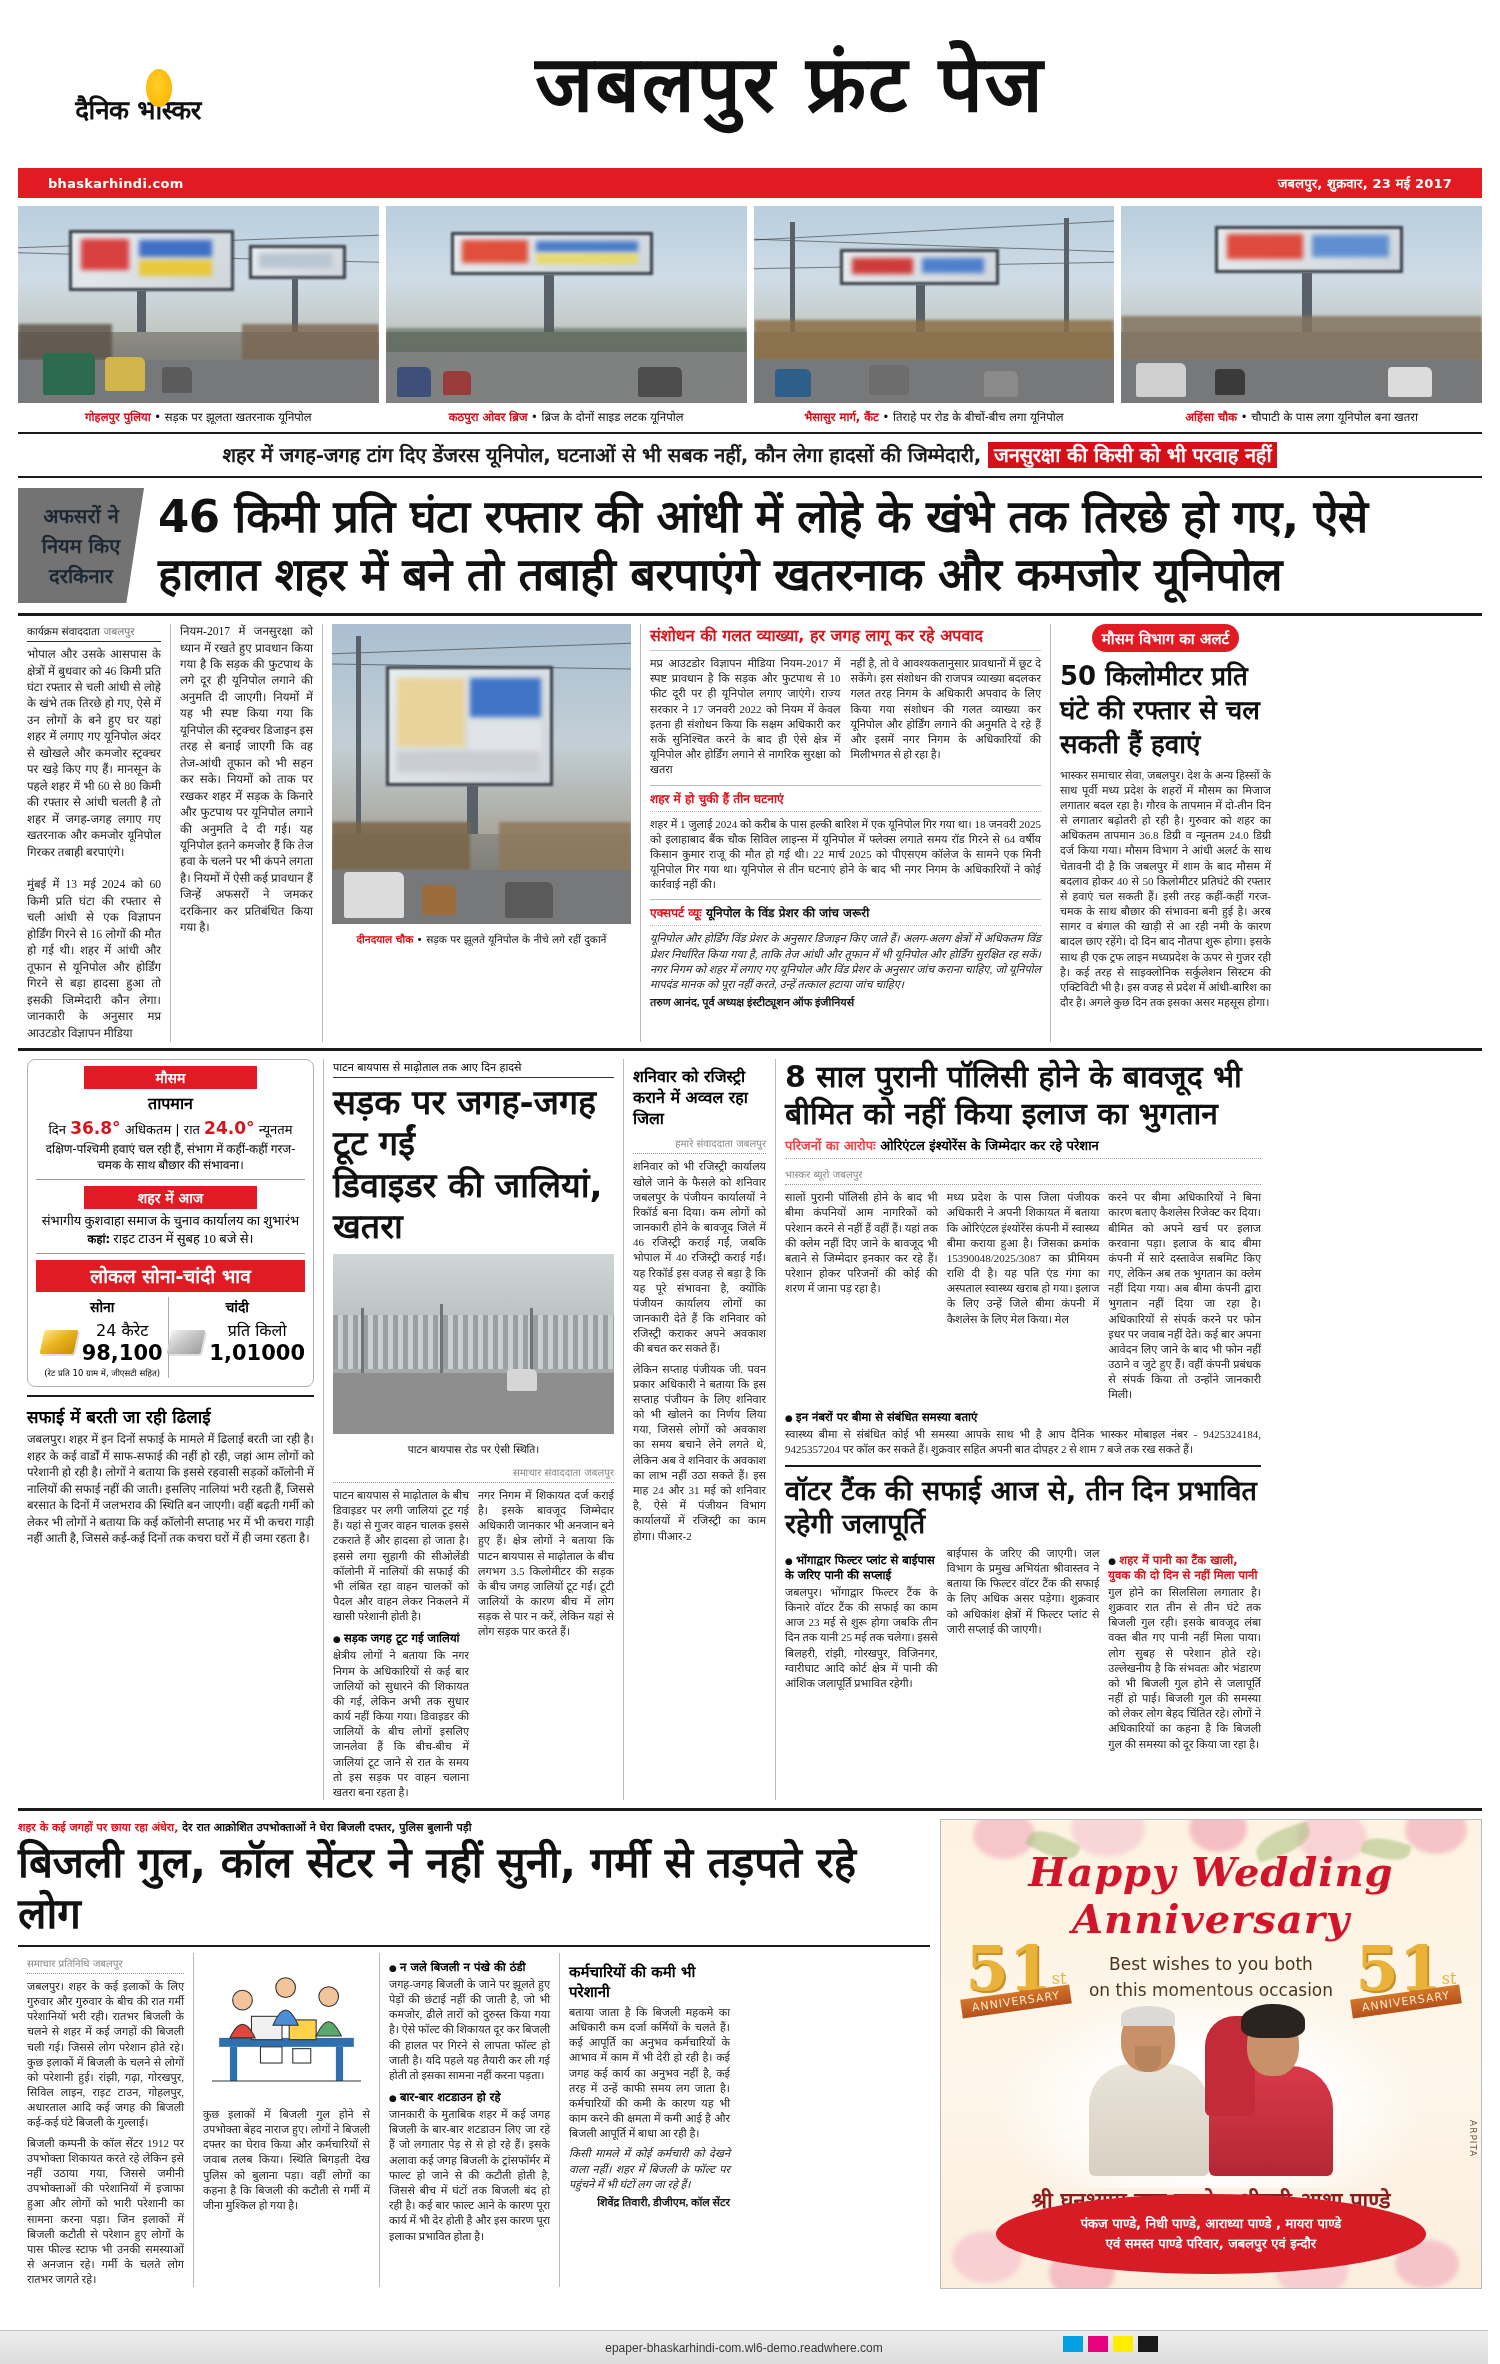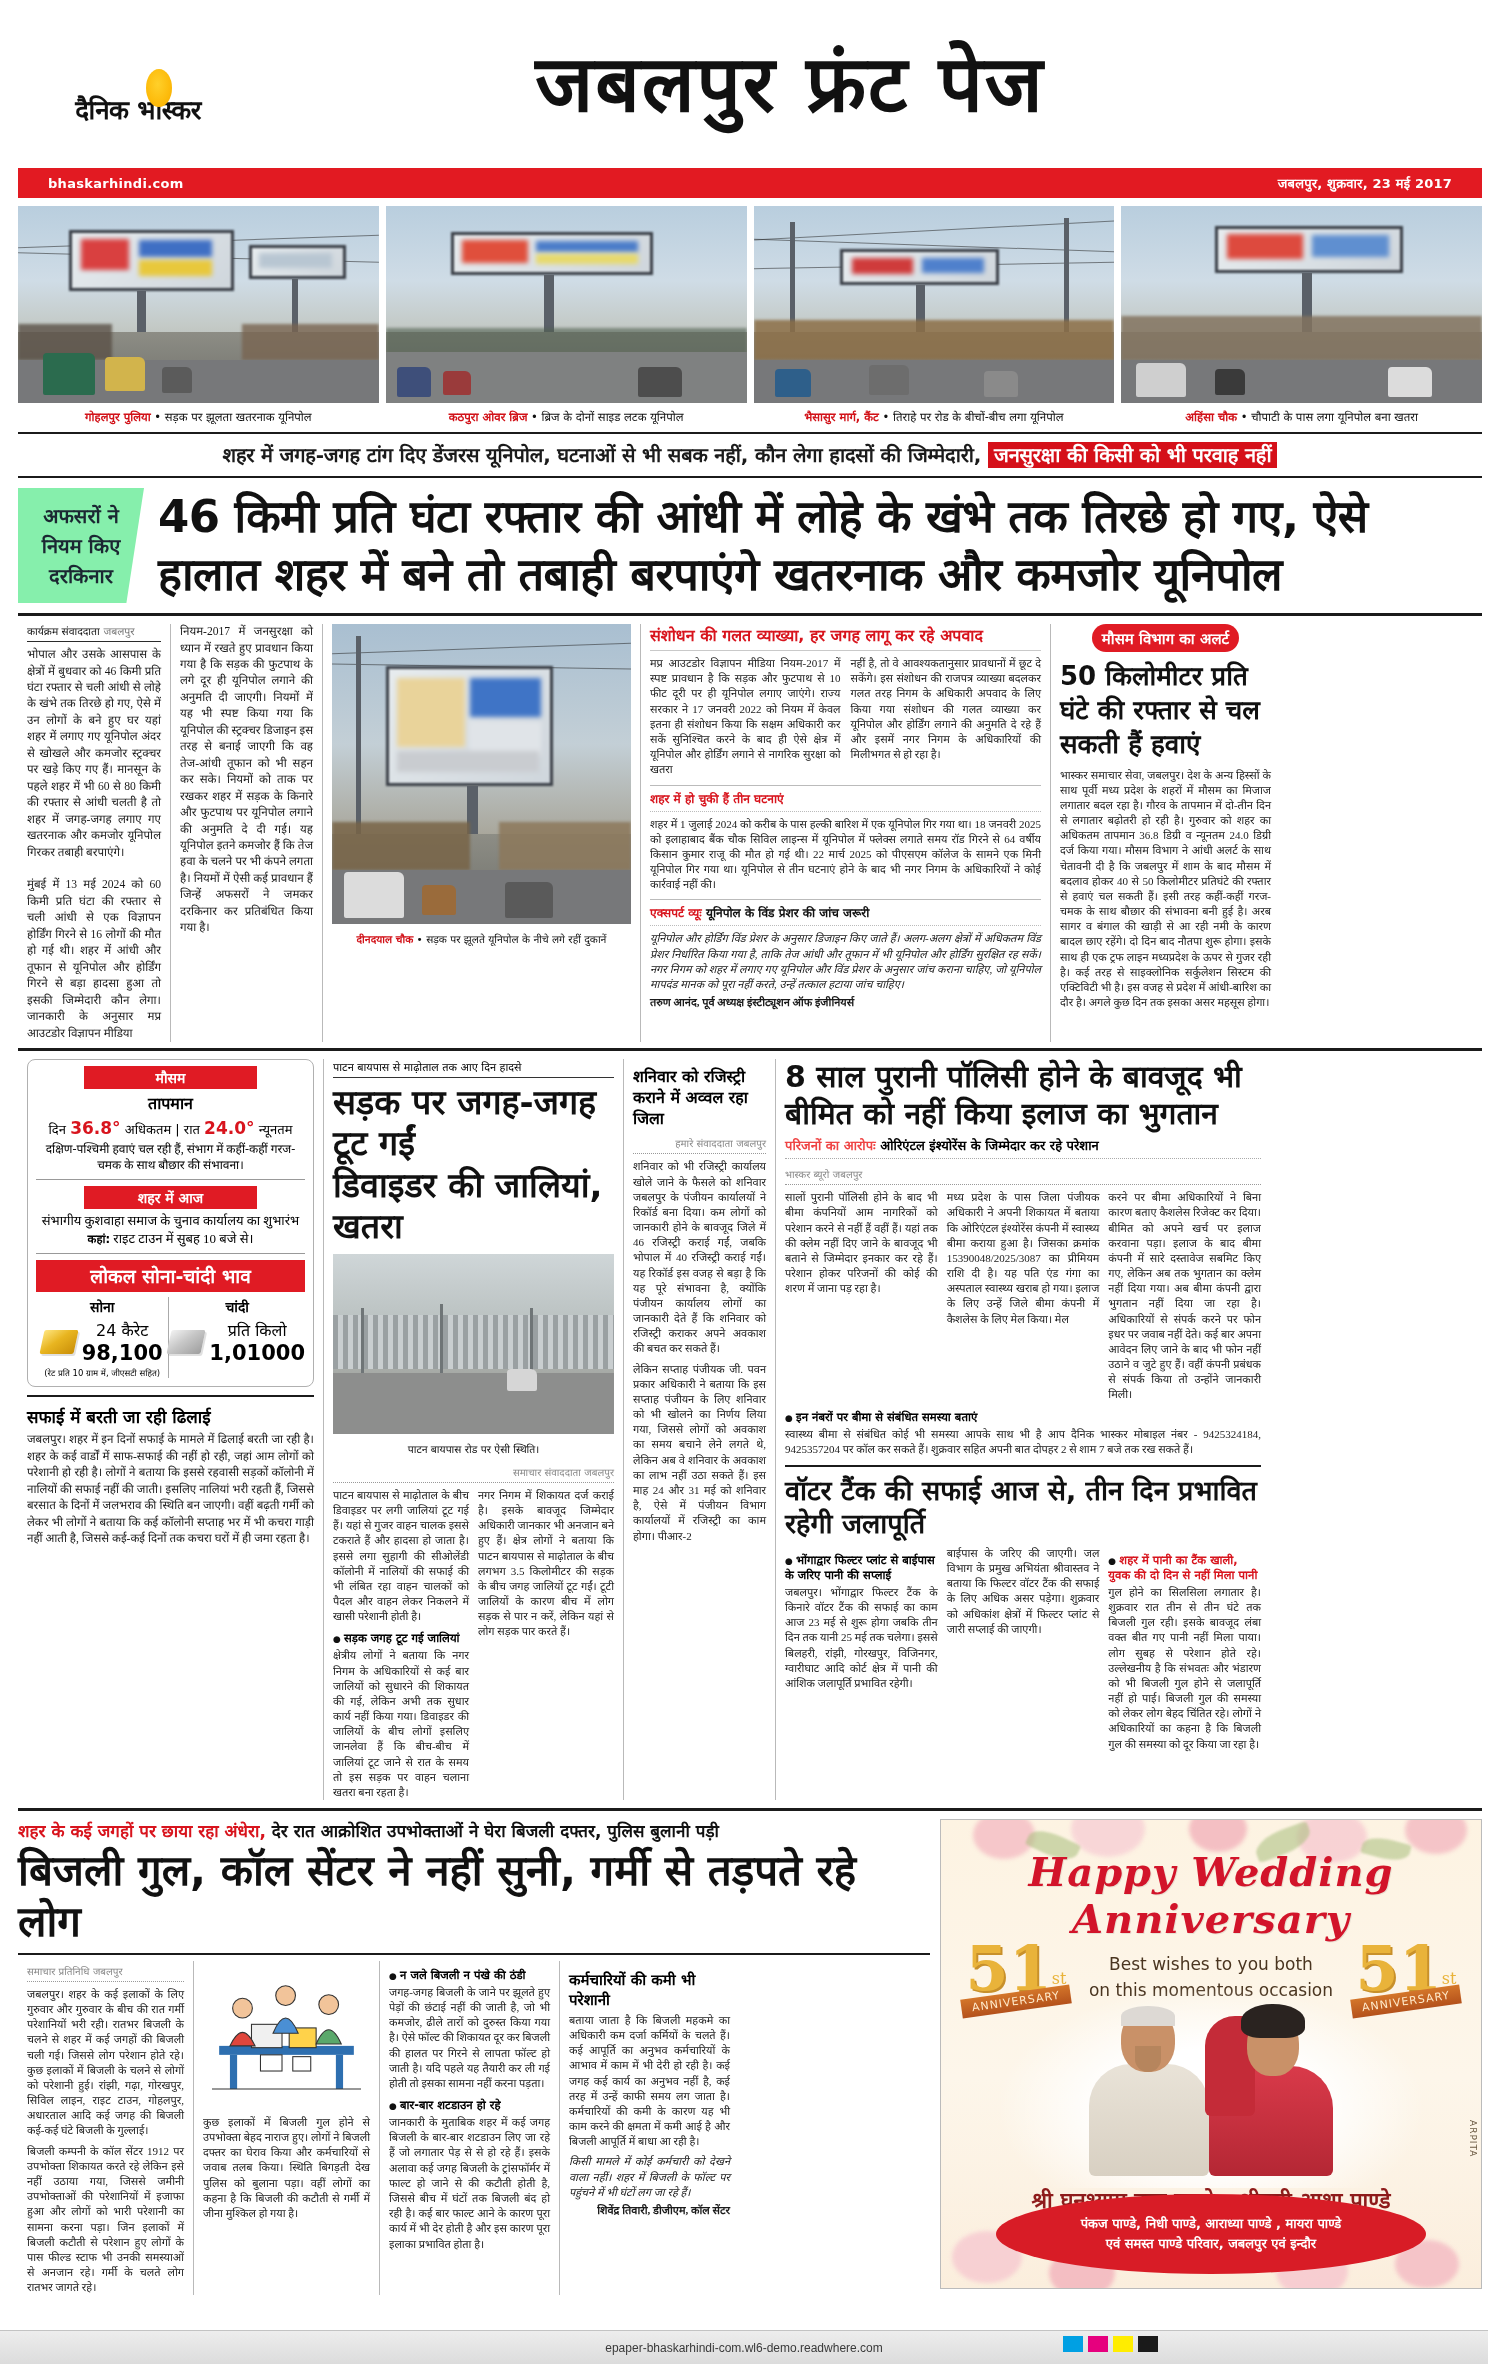--- a/index.html
+++ b/index.html
@@ -163,21 +163,21 @@
   .headwrap {
     margin: 10px 18px 0 18px;
     display: flex;
     align-items: stretch;
     gap: 14px;
     border-bottom: 3px solid #1b1b1b;
     padding-bottom: 10px;
   }
   .kicker-box {
     width: 126px;
-    background: #86efac;
+    background: #737373;
     color: #1b2732;
     font-family: "DejaVu Sans", sans-serif;
     font-weight: 700;
     font-size: 20px;
     line-height: 1.5;
     display: flex;
     flex-direction: column;
     justify-content: center;
     align-items: center;
     text-align: center;
@@ -413,21 +413,21 @@
     margin: 8px 18px 0 18px;
     border-top: 3px solid #1b1b1b;
     padding-top: 8px;
     display: flex;
     gap: 10px;
   }
   .sec3-left { width: 912px; }
   .sec3-right { flex: 1; }
   .s3-strap {
     font-family: "DejaVu Sans", sans-serif;
-    font-size: 17px;
+    font-size: 11px;
     font-weight: 700;
     color: #111;
     margin-bottom: 4px;
   }
   .s3-strap .rd { color: #d8141d; }
   .s3-mega {
     font-family: "DejaVu Sans", sans-serif;
     font-weight: 700;
     font-size: 42px;
     line-height: 1.2;

